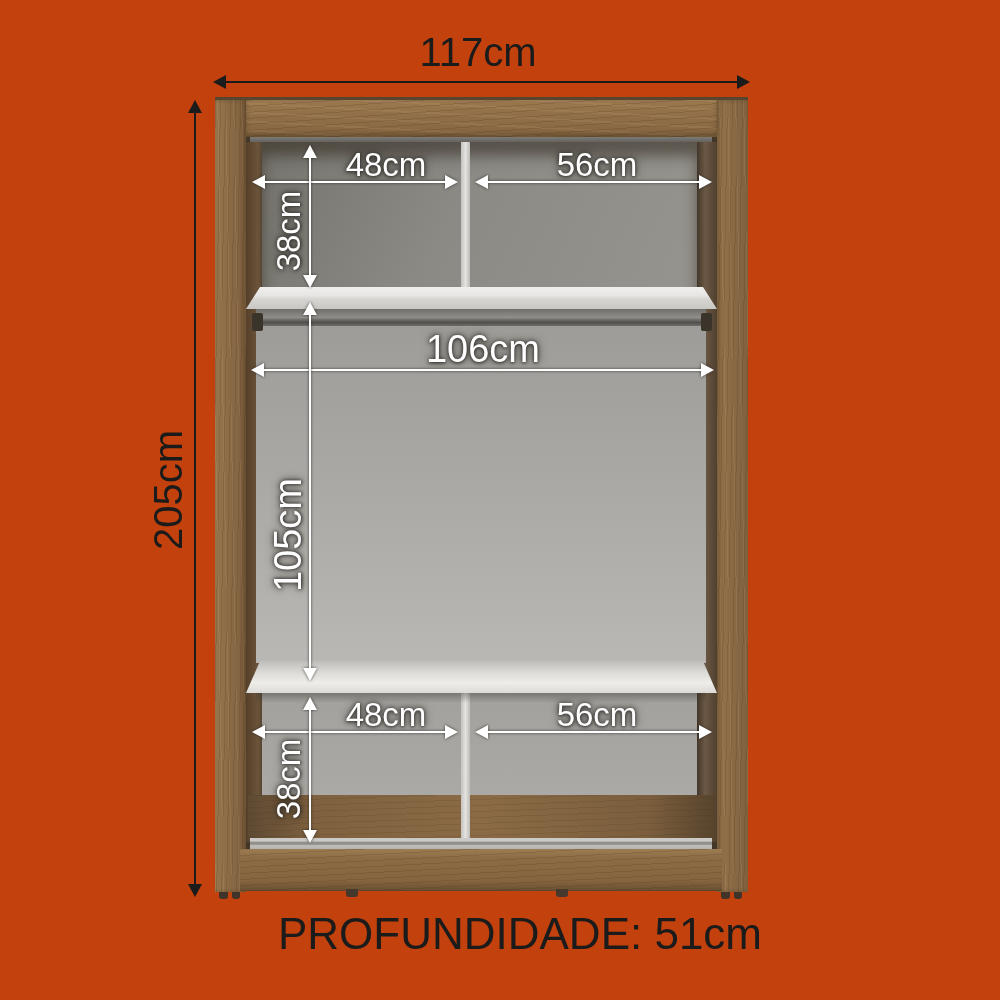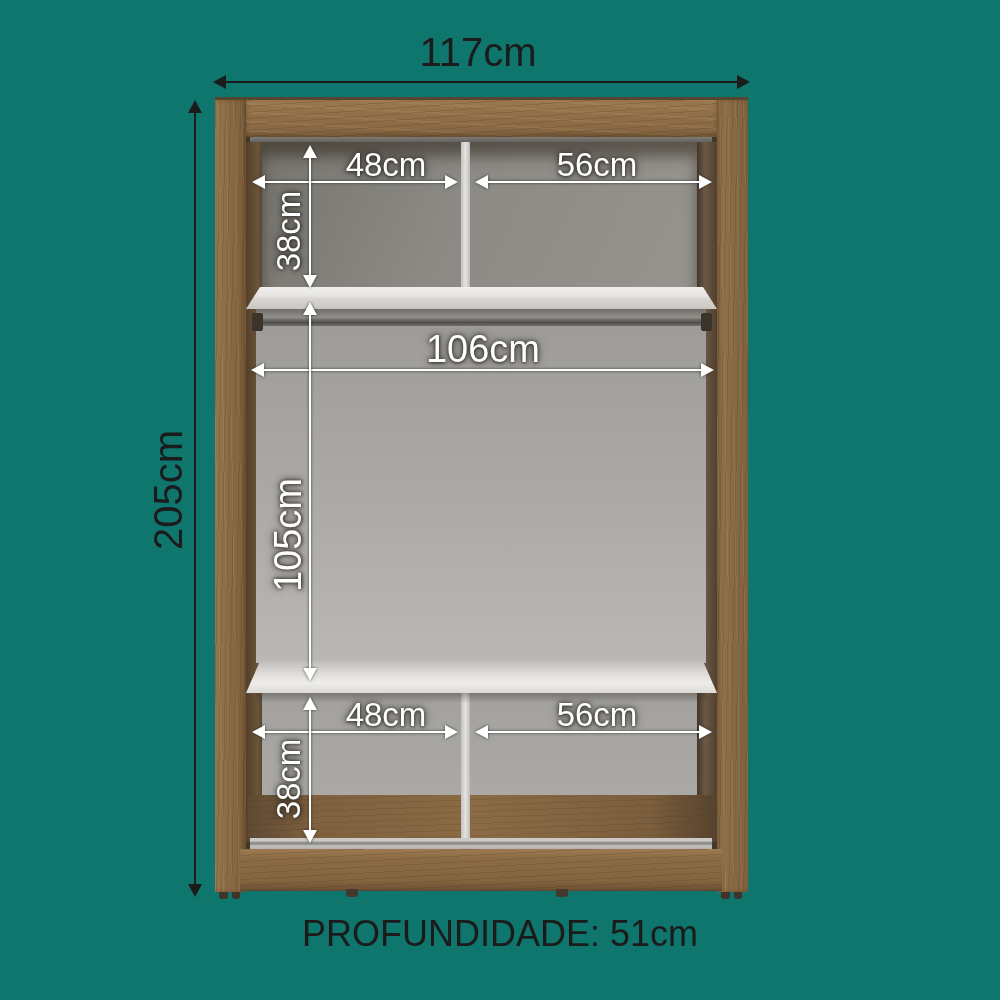--- a/index.html
+++ b/index.html
@@ -1,17 +1,17 @@
 <!DOCTYPE html>
 <html><head>
 <meta charset="utf-8">
 <style>
   html,body{margin:0;padding:0;}
   body{background:#fff;font-family:"Liberation Sans","DejaVu Sans",sans-serif;}
-  #canvas{position:relative;width:1000px;height:1000px;background:#0f766e;overflow:hidden;}
+  #canvas{position:relative;width:1000px;height:1000px;background:#c2410c;overflow:hidden;}
 
   
   .dimline{position:absolute;background:currentColor;}
   .h-arrow{height:2px;}
   .h-arrow::before{content:"";position:absolute;left:-13px;top:-6px;width:0;height:0;
     border:7px solid transparent;border-left:0;border-right:13px solid currentColor;}
   .h-arrow::after{content:"";position:absolute;right:-13px;top:-6px;width:0;height:0;
     border:7px solid transparent;border-right:0;border-left:13px solid currentColor;}
   .v-arrow{width:2px;}
   .v-arrow::before{content:"";position:absolute;top:-13px;left:-6px;width:0;height:0;
@@ -20,21 +20,21 @@
     border:7px solid transparent;border-bottom:0;border-top:13px solid currentColor;}
   .wht{color:#ffffff;filter:drop-shadow(0 0 1.5px rgba(40,36,30,.85));}
   .blk{color:#1b1b1b;}
 
   
   .lbl{position:absolute;white-space:nowrap;transform:translate(-50%,-50%);line-height:1;}
   .lbl.rot{transform:translate(-50%,-50%) rotate(-90deg);}
   .lbl.white{color:#ffffff;
     text-shadow:0 0 5px rgba(45,42,38,.95),0 0 10px rgba(45,42,38,.6),0 1px 3px rgba(45,42,38,.7);}
   .lbl.black{color:#1b1b1b;}
-  .fs33{font-size:33px;} .fs38{font-size:38px;} .fs40{font-size:40px;} .fs44{font-size:36px;}
+  .fs33{font-size:33px;} .fs38{font-size:38px;} .fs40{font-size:40px;} .fs44{font-size:44px;margin-left:20px;}
 
   
   #wardrobe{position:absolute;left:215px;top:97px;width:533px;height:798px;}
   .abs{position:absolute;}
 
   .wood-v{background:
     repeating-linear-gradient(91deg, rgba(74,52,26,.18) 0 1px, rgba(0,0,0,0) 1px 5px),
     repeating-linear-gradient(89deg, rgba(235,205,160,.10) 0 1px, rgba(0,0,0,0) 1px 8px),
     linear-gradient(90deg,#97764e 0%,#8b6b46 45%,#80613f 100%);}
   .wood-h{background:

